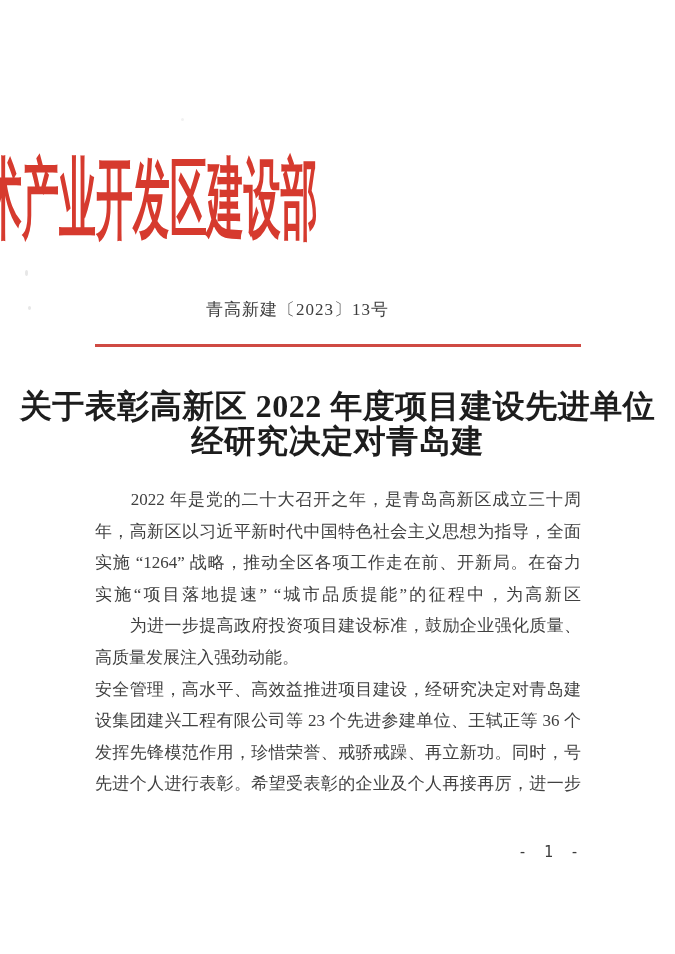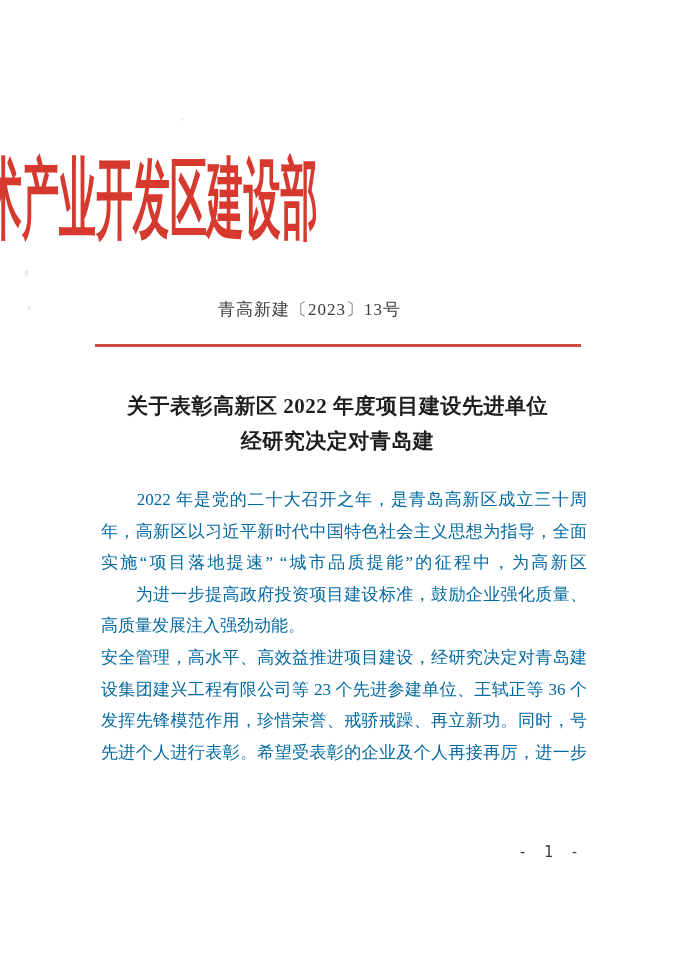--- a/index.html
+++ b/index.html
@@ -33,21 +33,21 @@
     white-space: nowrap;
     color: #d63a2e;
     transform: scaleX(0.42);
     transform-origin: center center;
     letter-spacing: 0px;
   }
   
   .docnum {
     position: absolute;
     top: 298px;
-    left: 16px;
+    left: 4px;
     width: 587px;
     text-align: center;
     font-size: 17px;
     letter-spacing: 1px;
     color: #3d3d3d;
     font-family: "Liberation Serif", serif;
   }
   
   .redline {
     position: absolute;
@@ -59,32 +59,32 @@
   }
   
   .title {
     position: absolute;
     top: 389px;
     left: 0;
     width: 675px;
     text-align: center;
     font-weight: bold;
     color: #1d1d1d;
-    font-size: 21px;
+    font-size: 32px;
     line-height: 35px;
     font-family: "Liberation Serif", serif;
     letter-spacing: 0.5px;
   }
   
   .body-block {
     position: absolute;
     top: 484px;
-    left: 101px;
+    left: 95px;
     width: 486px;
-    color: #0369a1;
+    color: #404040;
     font-size: 17px;
     line-height: 31.6px;
     font-family: "Liberation Serif", serif;
   }
   .bl { height: 31.6px; overflow: visible; white-space: normal; }
   .j { text-align: justify; text-align-last: justify; }
   
   .pagenum {
     position: absolute;
     top: 843px;
@@ -114,20 +114,21 @@
   <div class="redline"></div>
 
   <div class="title">
     <div>关于表彰高新区 2022 年度项目建设先进单位</div>
     <div>经研究决定对青岛建</div>
   </div>
 
   <div class="body-block">
     <div class="bl j">　　2022 年是党的二十大召开之年，是青岛高新区成立三十周</div>
     <div class="bl j">年，高新区以习近平新时代中国特色社会主义思想为指导，全面</div>
+    <div class="bl j">实施 “1264” 战略，推动全区各项工作走在前、开新局。在奋力</div>
     <div class="bl j">实施“项目落地提速” “城市品质提能”的征程中，为高新区</div>
     <div class="bl j">　　为进一步提高政府投资项目建设标准，鼓励企业强化质量、</div>
     <div class="bl">高质量发展注入强劲动能。</div>
     <div class="bl j">安全管理，高水平、高效益推进项目建设，经研究决定对青岛建</div>
     <div class="bl j">设集团建兴工程有限公司等 23 个先进参建单位、王轼正等 36 个</div>
     <div class="bl j">发挥先锋模范作用，珍惜荣誉、戒骄戒躁、再立新功。同时，号</div>
     <div class="bl j">先进个人进行表彰。希望受表彰的企业及个人再接再厉，进一步</div>
   </div>
 
   <div class="pagenum">- 1 -</div>

